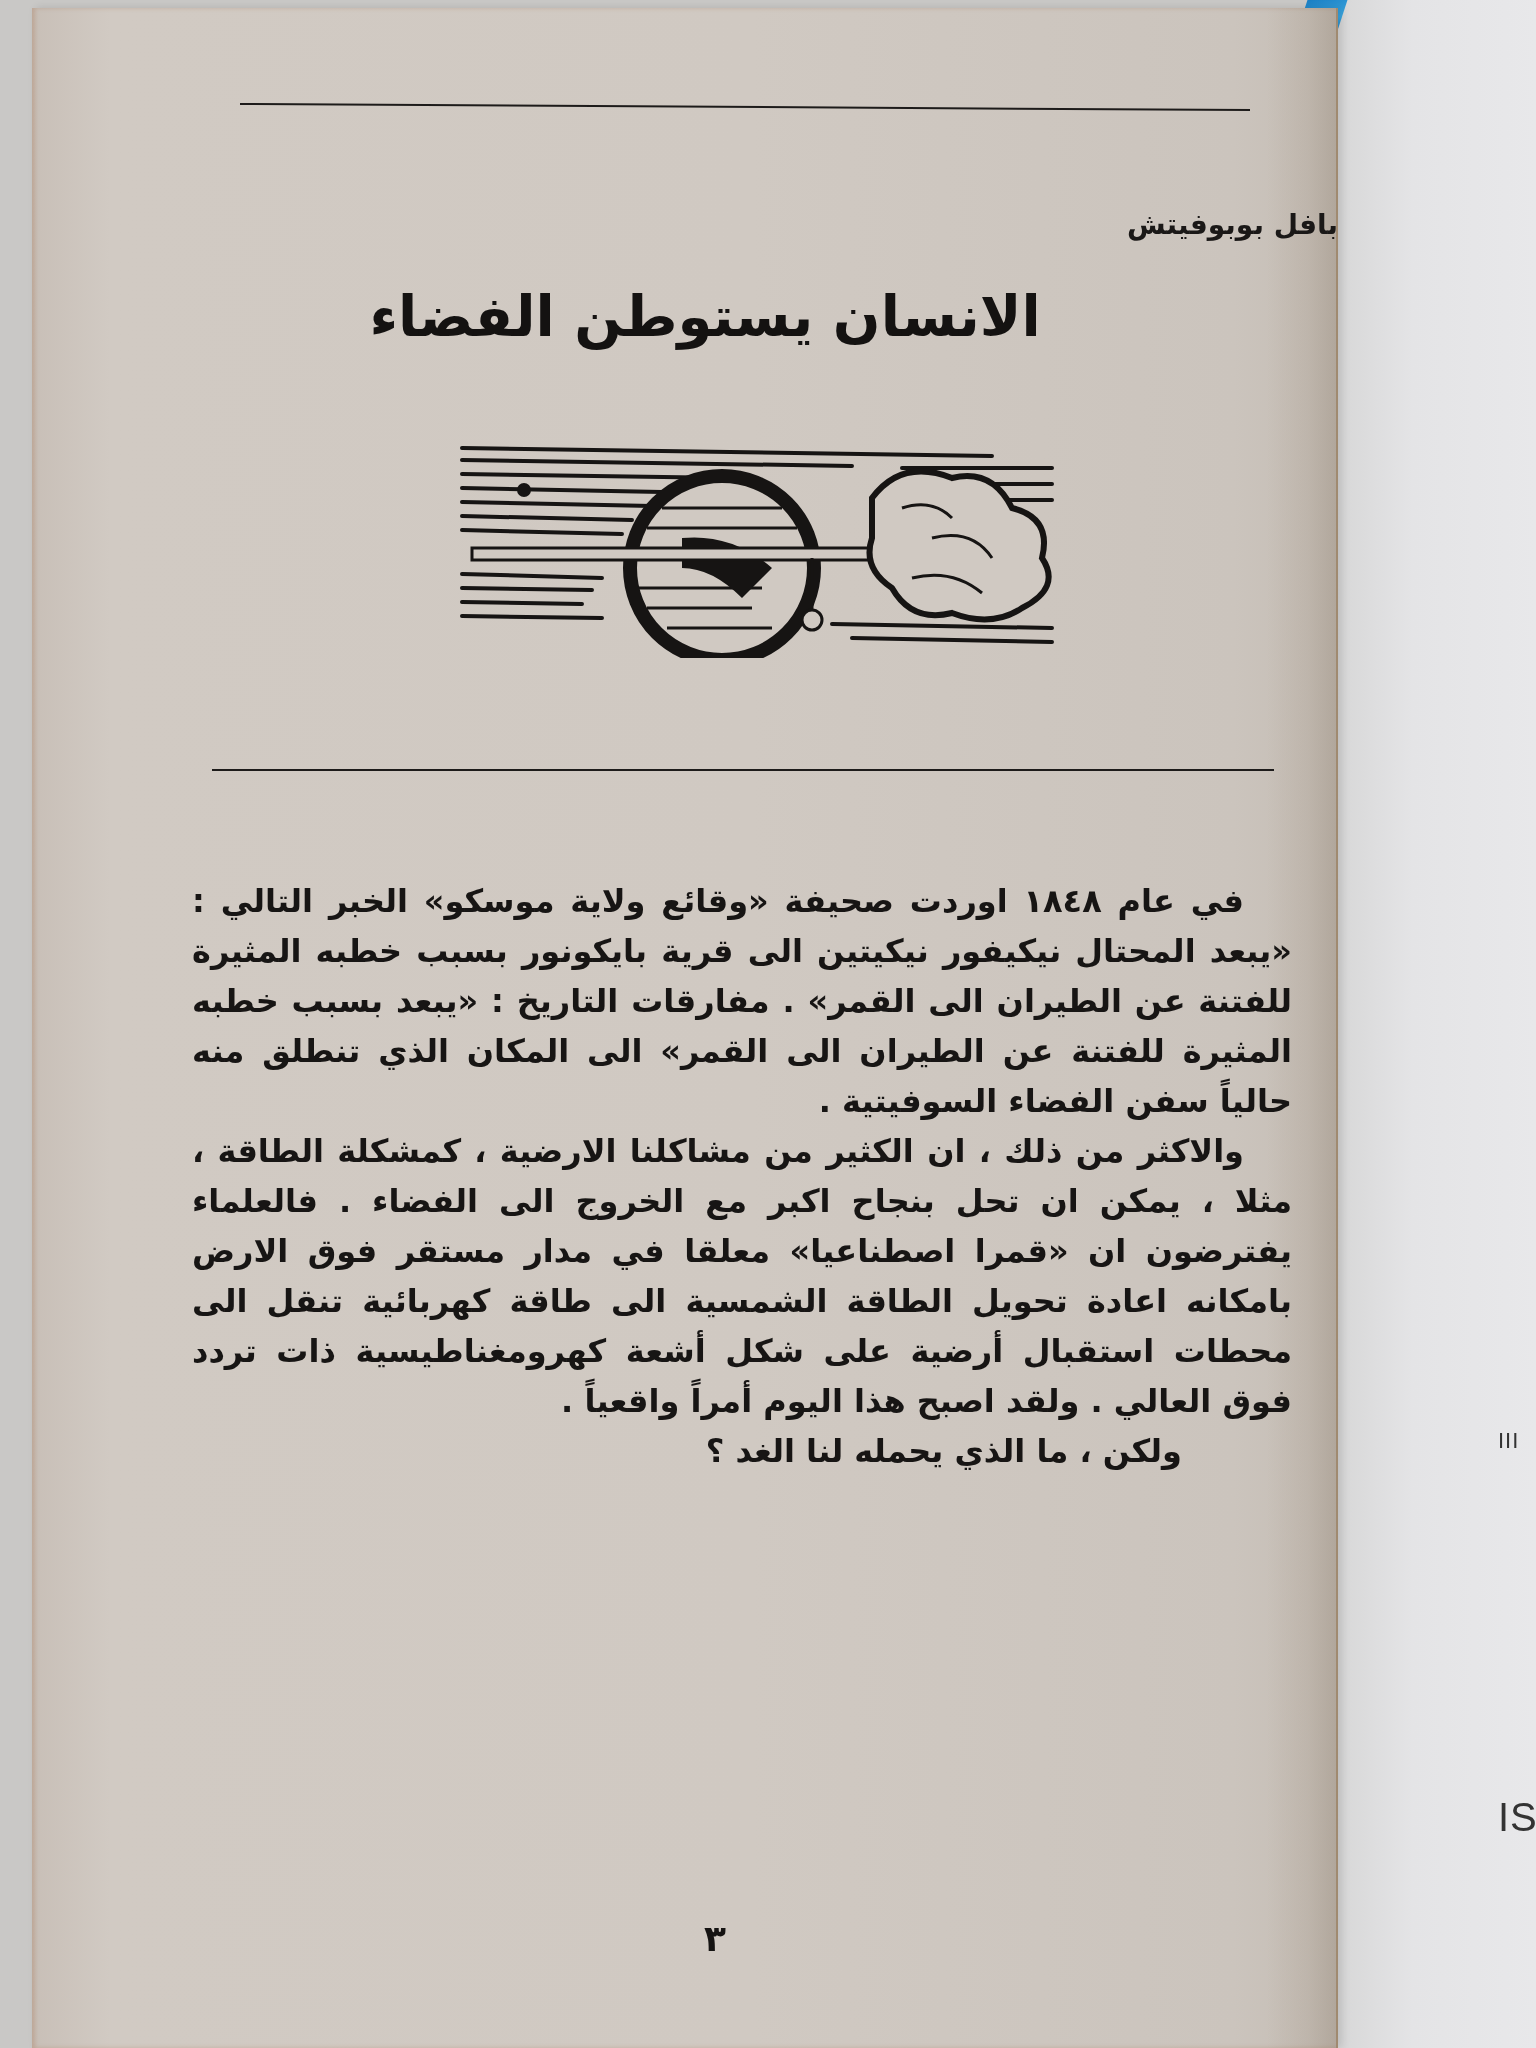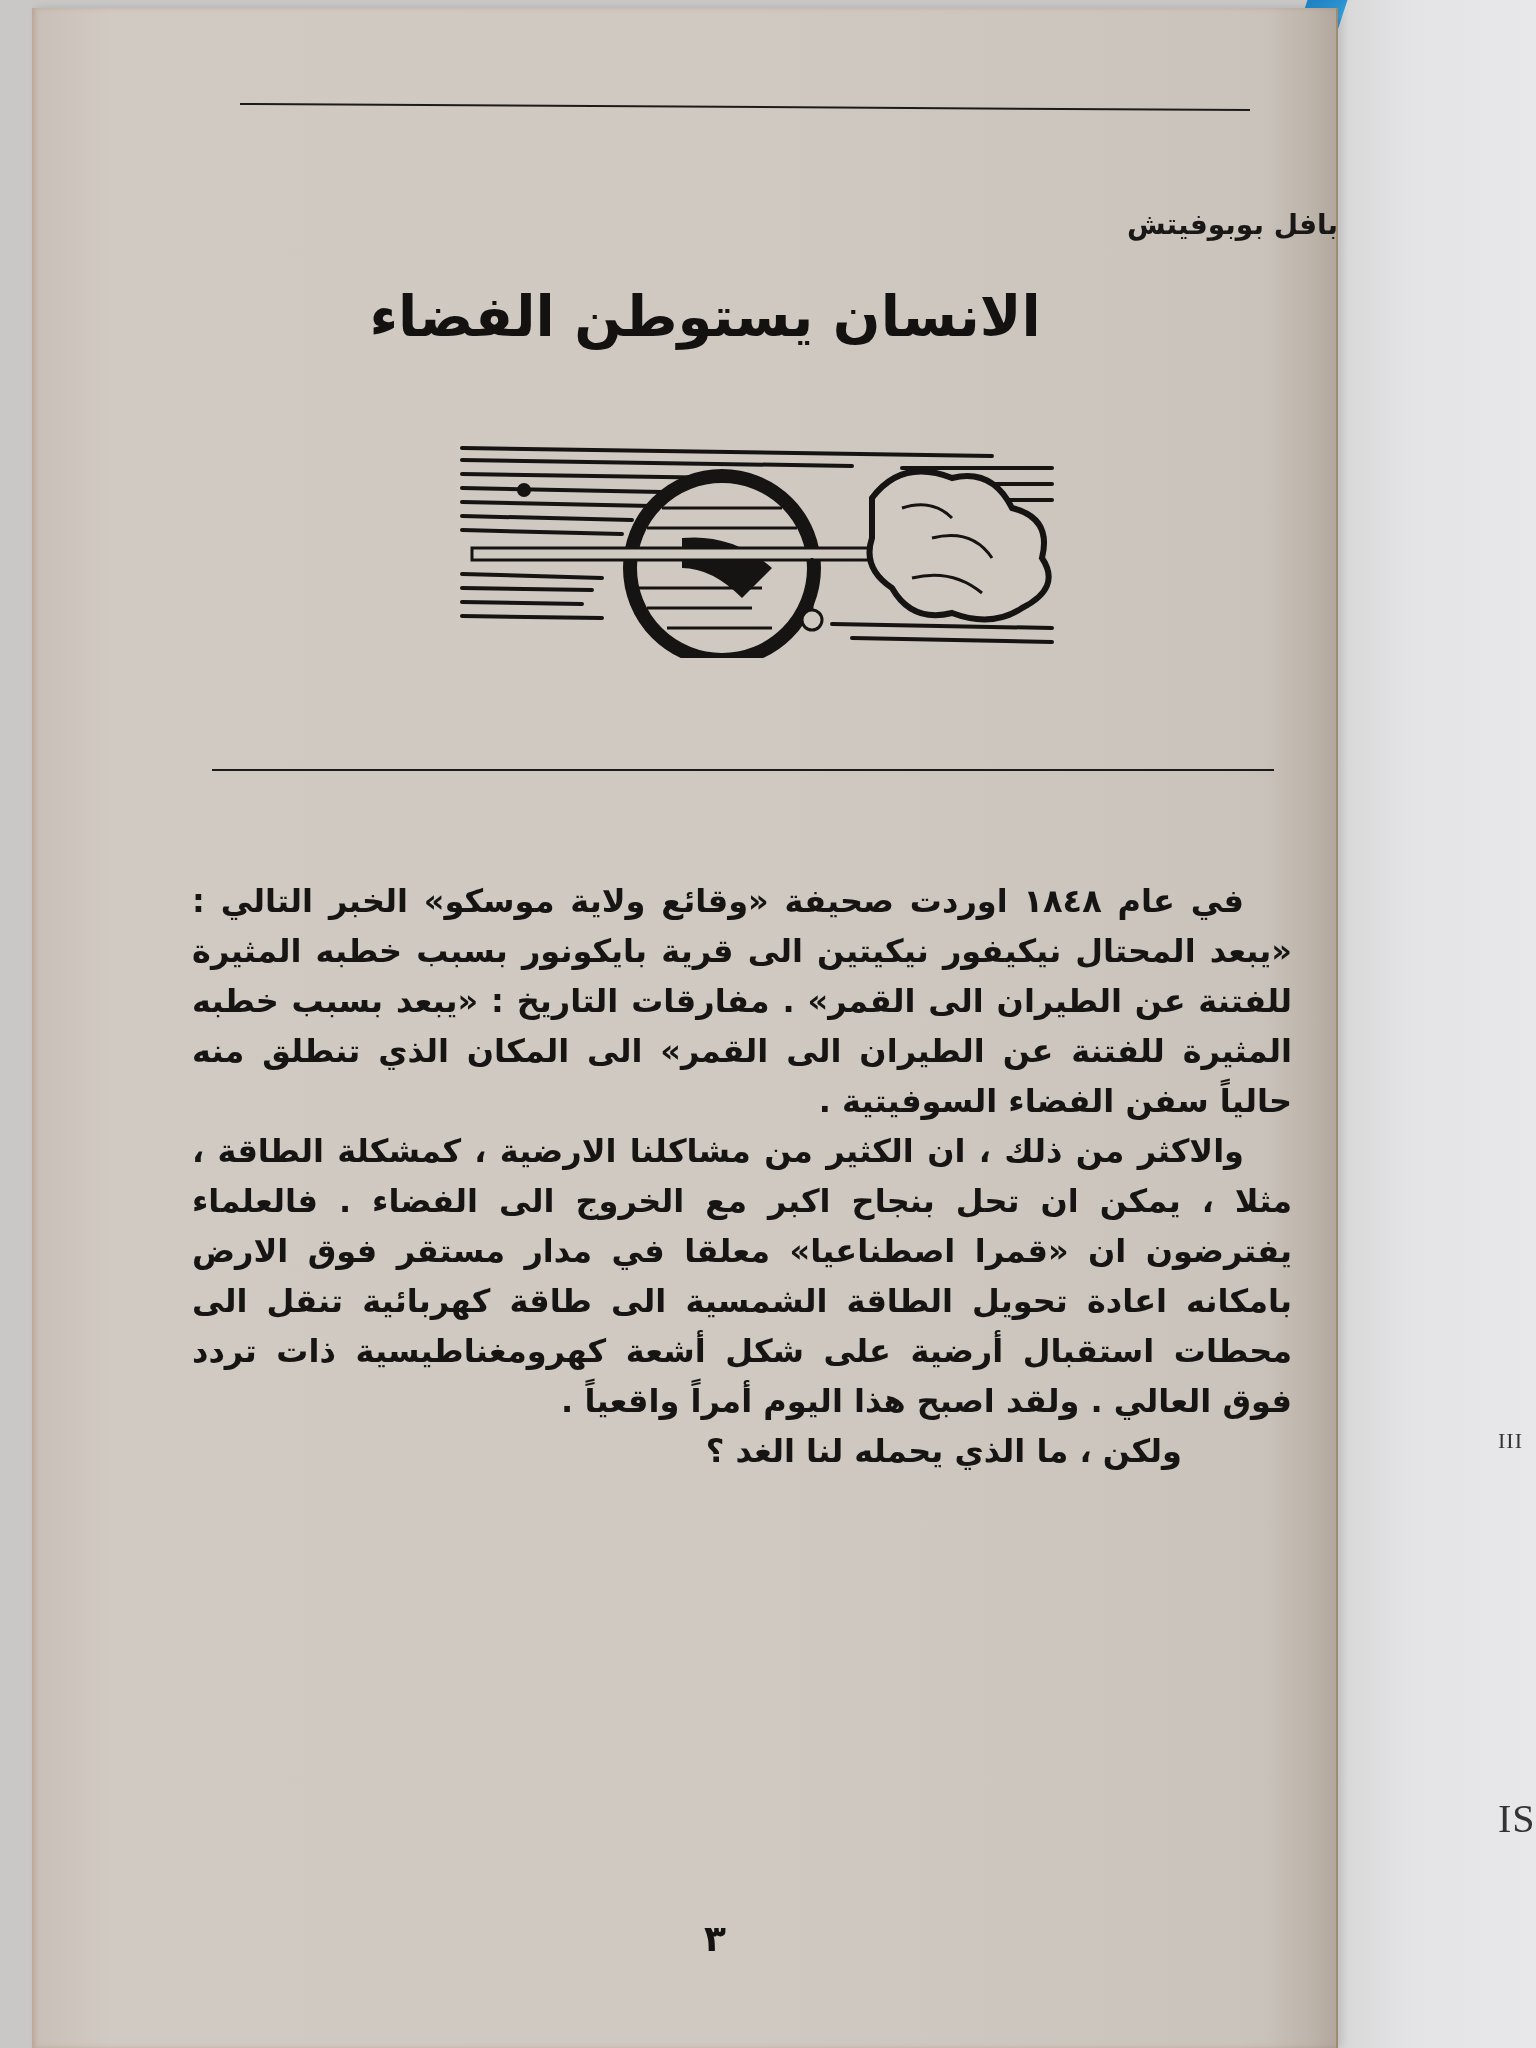--- a/index.html
+++ b/index.html
@@ -6,21 +6,21 @@
   body {
     width:1536px; height:2048px; overflow:hidden; position:relative;
     background:#c9c8c6;
     font-family:"DejaVu Sans", sans-serif;
   }
   .under-page {
     position:absolute; left:1330px; top:0; width:206px; height:2048px;
     background:linear-gradient(90deg,#d6d6d6 0%,#e4e4e6 40%,#e8e8ea 100%);
   }
   .under-edge-text {
-    position:absolute; font-family:Liberation Serif, serif; color:#333;
+    position:absolute; font-family:Liberation Sans, sans-serif; color:#333;
     letter-spacing:1px;
   }
   .ribbon {
     position:absolute; left:1300px; top:0; width:40px; height:46px;
     background:linear-gradient(160deg,#1b7fc4,#3aa6e0 50%,#1566a8);
     border-radius:0 0 18px 6px; transform:skewX(-18deg);
   }
   .page {
     position:absolute; left:32px; top:8px; width:1306px; height:2040px;
     background:linear-gradient(90deg,#c8bfb7 0%,#d1cac3 6%,#d0c9c2 55%,#cbc4bd 92%,#c4bcb3 100%);

